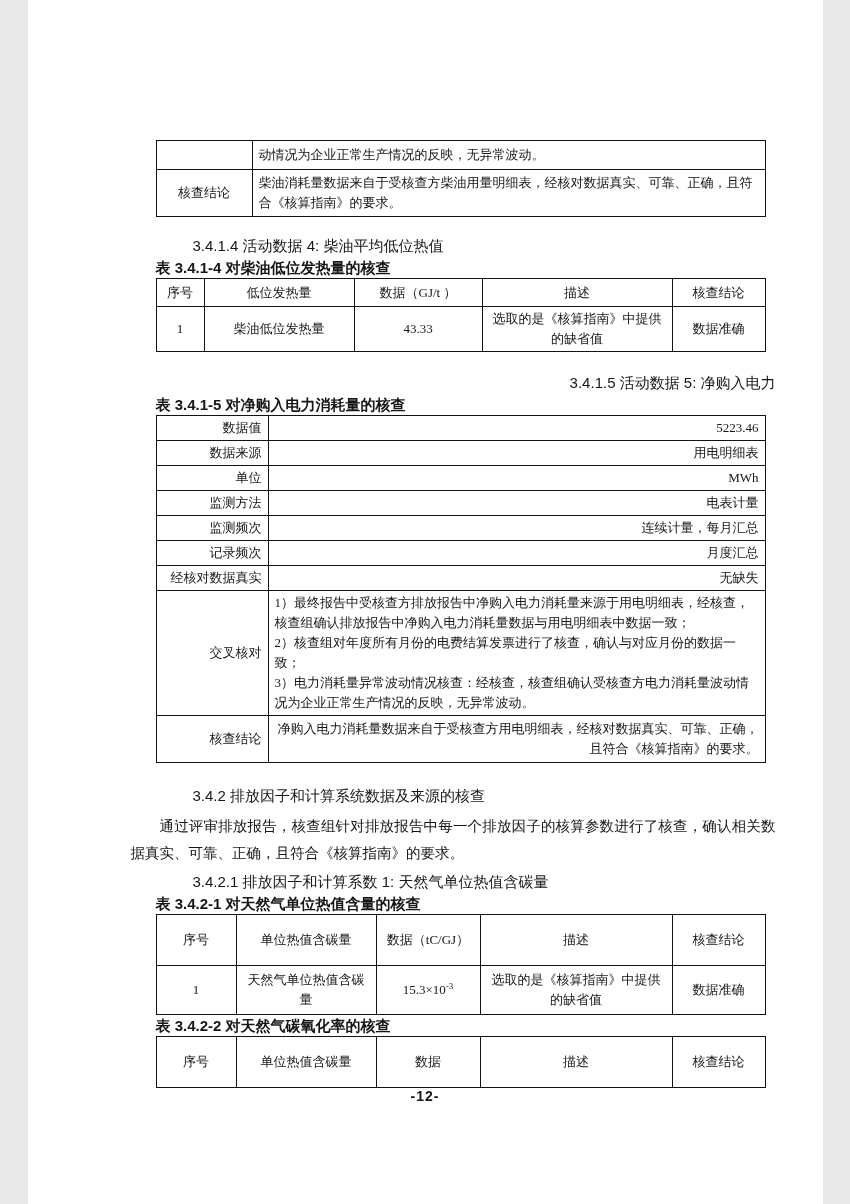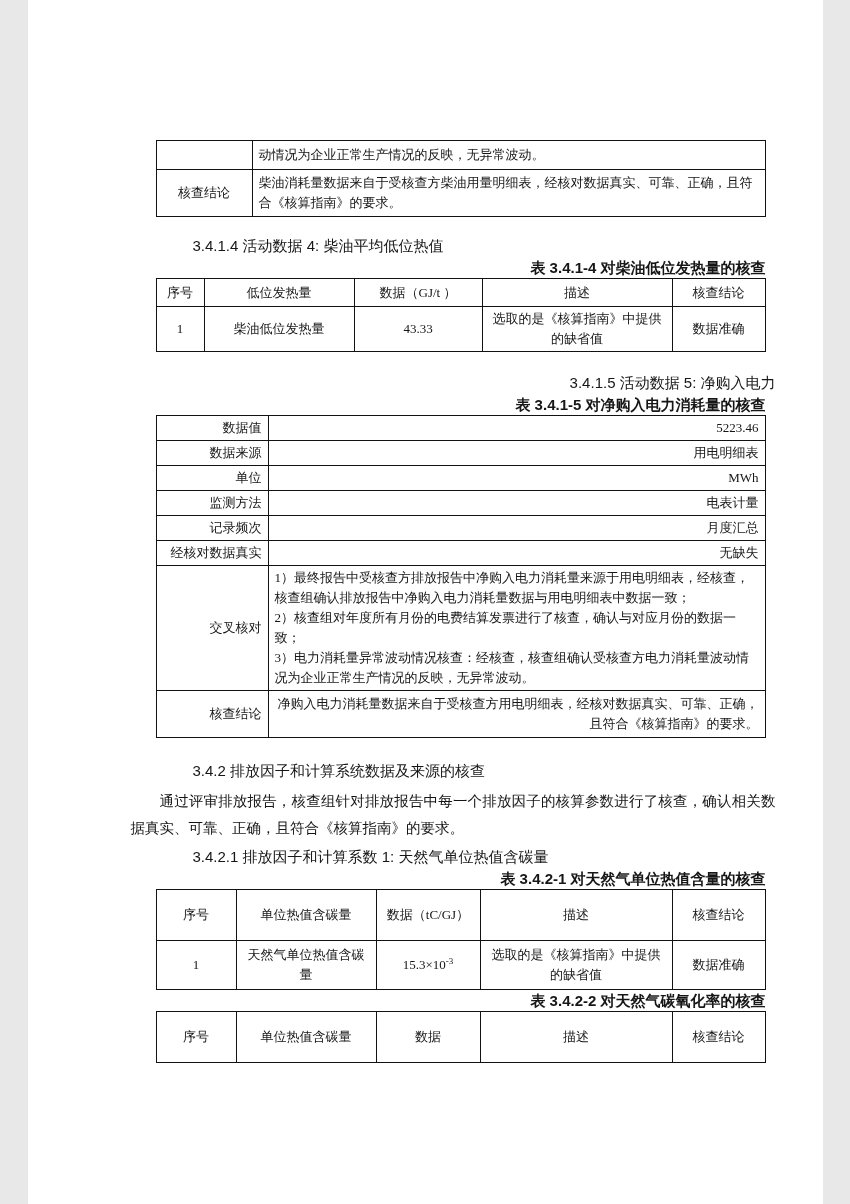--- a/index.html
+++ b/index.html
@@ -39,21 +39,21 @@
   .sec-heading{
     margin:0 0 0 62px;
     font-size:15px;
     font-weight:normal;
     line-height:22px;
     font-family:"Liberation Sans","DejaVu Sans",sans-serif;
   }
   .tbl-caption{
     margin-left:25px;
     width:610px;
-    text-align:right;
+    text-align:left;
     font-size:15px;
     font-weight:bold;
     line-height:21px;
     font-family:"Liberation Sans","DejaVu Sans",sans-serif;
   }
   .body-par{
     margin:6px 0 4px 0;
     font-size:14.5px;
     line-height:27px;
     text-indent:2em;
@@ -154,20 +154,24 @@
       </tr>
       <tr>
         <td>单位</td>
         <td>MWh</td>
       </tr>
       <tr>
         <td>监测方法</td>
         <td>电表计量</td>
       </tr>
       <tr>
+        <td>监测频次</td>
+        <td>连续计量，每月汇总</td>
+      </tr>
+      <tr>
         <td>记录频次</td>
         <td>月度汇总</td>
       </tr>
       <tr>
         <td>经核对数据真实</td>
         <td>无缺失</td>
       </tr>
       <tr class="tall">
         <td>交叉核对</td>
         <td class="left cross-items">
@@ -229,13 +233,14 @@
         <th>单位热值含碳量</th>
         <th>数据</th>
         <th>描述</th>
         <th>核查结论</th>
       </tr>
     </tbody>
       </table>
 
   </div>
 
+  <div class="page-number">-12-</div>
 </div>
 
 </body></html>

